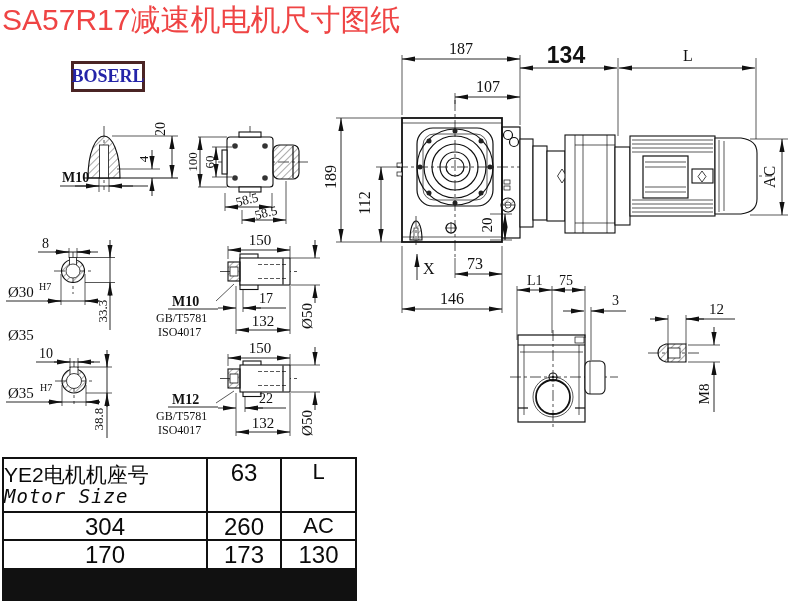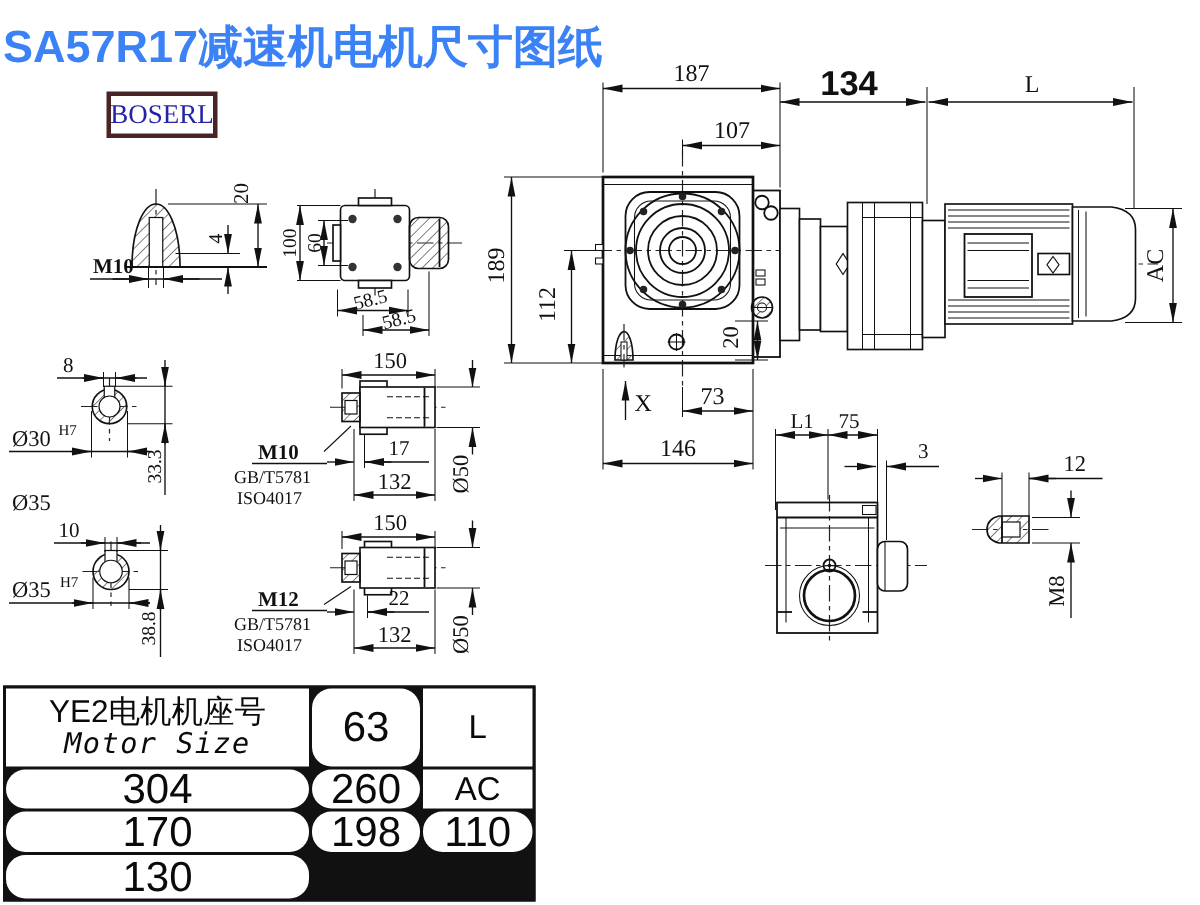--- a/index.html
+++ b/index.html
@@ -1,45 +1,45 @@
 <!DOCTYPE html>
 <html><head>
 <meta charset="utf-8">
 <style>
   html,body{margin:0;padding:0;background:#fff;}
   #page{position:relative;width:800px;height:603px;background:#fff;overflow:hidden;
         font-family:"Liberation Sans",sans-serif;}
   #title{position:absolute;left:2px;top:0;width:520px;height:40px;line-height:40px;
-         font-size:30px;font-weight:700;color:#3b82f6;white-space:nowrap;margin-top:12px;}
+         font-size:30px;font-weight:400;color:#ef4444;white-space:nowrap;}
   #logo{position:absolute;left:71px;top:61px;width:68px;height:25px;
         border:3px solid #4a2424;display:flex;align-items:center;justify-content:center;
-        font-family:"Liberation Serif",serif;font-weight:400;font-size:18px;color:#2424a8;}
+        font-family:"Liberation Serif",serif;font-weight:700;font-size:18px;color:#2424a8;}
   svg{position:absolute;left:0;top:0;}
   svg text{font-family:"Liberation Serif",serif;fill:#111;}
   .t16{font-size:16px;} .t15{font-size:15px;} .t14{font-size:14px;} .t13{font-size:13px;}
   .t12{font-size:12px;} .t10{font-size:10px;}
   .bold{font-weight:700;}
   .sans{font-family:"Liberation Sans",sans-serif;font-weight:700;font-size:23px;}
   .ln{stroke:#111;stroke-width:1.2;fill:none}
   .lt{stroke:#111;stroke-width:.7;fill:none}
   .lk{stroke:#111;stroke-width:1.8;fill:none}
   .dm{stroke:#111;stroke-width:.9;fill:none}
   .cl{stroke:#222;stroke-width:.8;fill:none;stroke-dasharray:11 3 3 3}
   .wf{fill:#fff;stroke:#111;stroke-width:1.1}
   .hz{fill:url(#hatch);stroke:#111;stroke-width:1.1}
   
   #tbl{position:absolute;left:2px;top:457px;display:grid;
        grid-template-columns:202px 72px 73px;grid-template-rows:52px 26px 27px 29px;
        background:#111;gap:2px;border:2.5px solid #111;}
-  #tbl .cell{background:#fff;display:flex;align-items:center;justify-content:center;
+  #tbl .cell{background:#fff;display:flex;justify-content:center;
        color:#0a0a0a;}
   #tbl .head{flex-direction:column;line-height:1.1;}
   #tbl .cn{font-size:21px;}
   #tbl .en{font-family:"DejaVu Sans Mono",monospace;font-size:19px;letter-spacing:1px;font-style:italic;}
-  #tbl .num{font-size:28px;border-radius:13px;}
+  #tbl .num{font-size:24px;}
   #tbl .lab{font-size:22px;}
 </style>
 </head>
 <body>
 
 <div id="page">
 
 <svg width="800" height="603" viewBox="0 0 800 603">
 <defs>
   <pattern id="hatch" patternUnits="userSpaceOnUse" width="5" height="5" patternTransform="rotate(45)">
@@ -401,19 +401,18 @@
     <div class="en">Motor Size</div>
   </div>
   <div class="cell num">63</div>
 
   <div class="cell lab">L</div>
   <div class="cell num">304</div>
   <div class="cell num">260</div>
 
   <div class="cell lab">AC</div>
   <div class="cell num">170</div>
-  <div class="cell num">198</div>
-
-  <div class="cell num">110</div>
+  <div class="cell num">173</div>
+
   <div class="cell num">130</div>
 </div>
 
 </div>
 
 </body></html>

